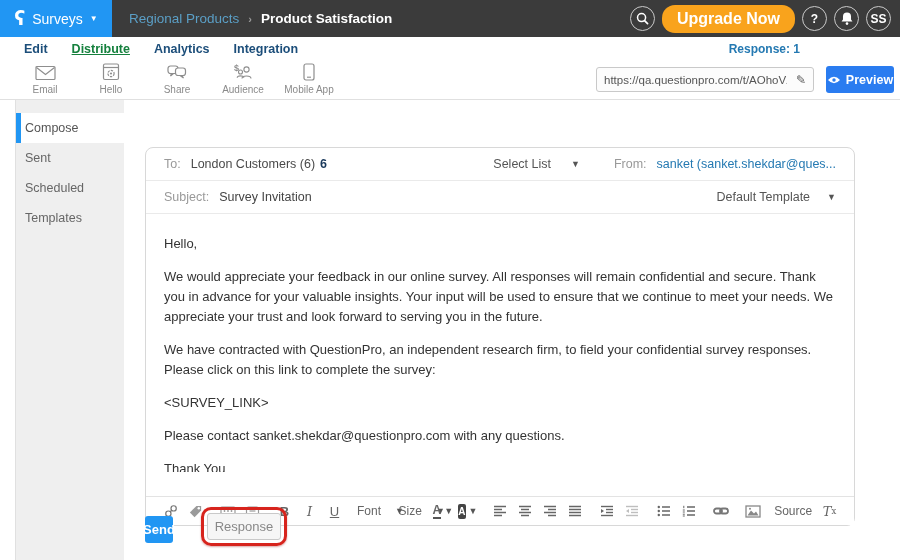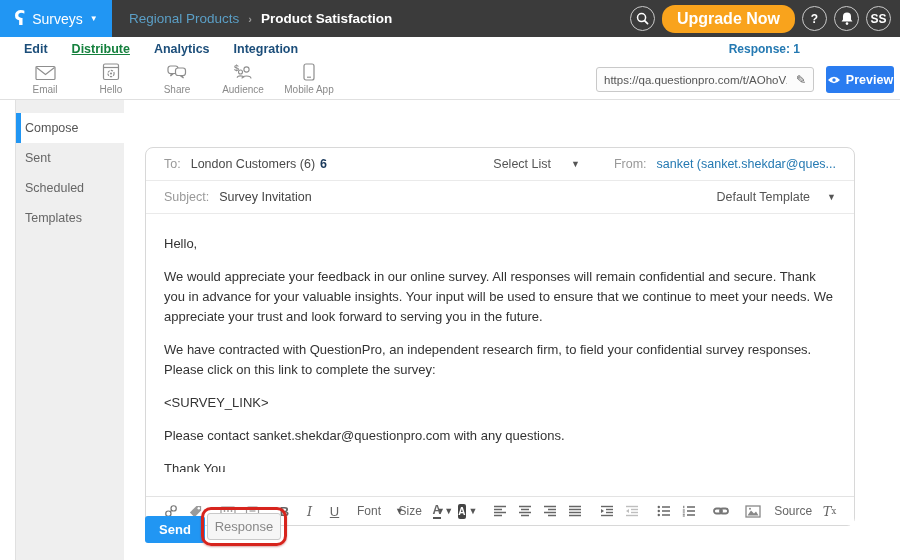--- a/index.html
+++ b/index.html
@@ -99,21 +99,21 @@
   .tb-size { width:38px; justify-content:space-between; }
   .tb-acolor { border-bottom:2px solid #555; font-size:12px; font-weight:bold; height:16px; }
   .tb-abg { background:#444; color:#fff; border-radius:2px; width:15px; height:15px;
     font-size:10px; font-weight:bold; display:flex; align-items:center; justify-content:center; }
   .tb-disabled { opacity:.42; }
   .tb-source { gap:4px; font-size:12px; color:#666; }
   .tb-tx { font-family:"DejaVu Serif", serif; font-style:italic; font-size:13px; }
   .tb-tx sub { font-size:8.5px; font-style:normal; }
 
   
-  .send-btn { position:absolute; left:145px; top:516px; width:60px; height:27px;
+  .send-btn { position:absolute; left:145px; top:516px; width:28px; height:27px;
     background:#2196f3; border-radius:3px; color:#fff; font-size:13px; font-weight:bold;
     display:flex; align-items:center; justify-content:center; cursor:pointer; }
   .schedule-ring { position:absolute; left:201px; top:507px; border:3px solid #d7241d;
     border-radius:10px; padding:3px; box-shadow:0 1px 2px rgba(150,0,0,.35); }
   .schedule-btn { width:74px; height:27px; background:#f6f6f6; border:1px solid #c9c9c9;
     border-radius:3px; color:#888; font-size:13px;
     display:flex; align-items:center; justify-content:center; cursor:pointer; }
 </style>
 </head>
 <body>

